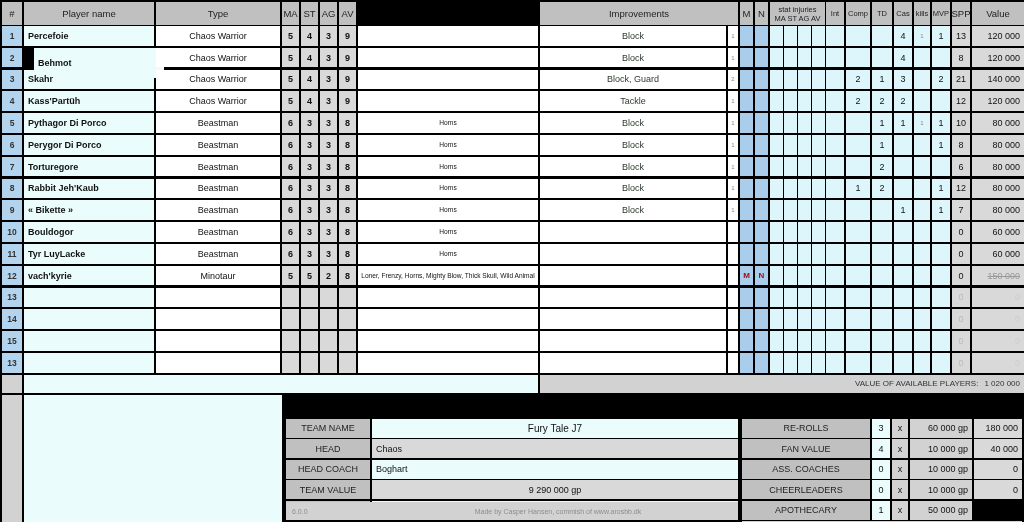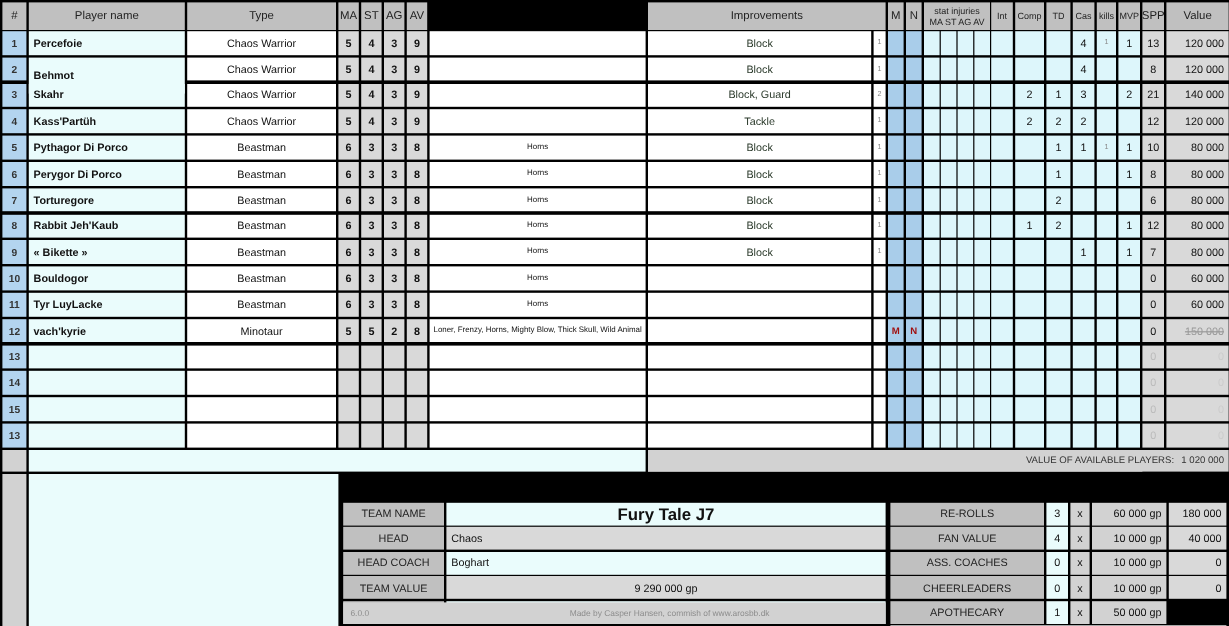--- a/index.html
+++ b/index.html
@@ -25,21 +25,21 @@
   .left{justify-content:flex-start;padding-left:4px;}
   .right{justify-content:flex-end;padding-right:4px;padding-left:32px;}
   .bold{font-weight:bold;}
   .tiny{font-size:6px;color:#888;}
   .strike{text-decoration:line-through;color:#999;}
   .green{color:#2b3a2b;}
   .redm{color:#a01010;font-weight:bold;font-size:8px;}
   .wrap{white-space:normal;line-height:8px;font-size:6.6px;text-align:center;}
   .foot{font-size:7px;color:#8d8d8d;}
   .notes{background:#eafcfc;}
-  .big{font-size:14px;font-weight:bold;}
+  .big{font-size:10px;font-weight:normal;}
   .lbl{background:#c0c0c0;font-size:9px;color:#222;}
 </style>
 </head>
 <body>
 
 <div class="sheet">
     <div class="c hdr" style="left: 2px; top: 2px; width: 20px; height: 23px;">#</div>
     <div class="c hdr" style="left: 24px; top: 2px; width: 130px; height: 23px;">Player name</div>
     <div class="c hdr" style="left: 156px; top: 2px; width: 124px; height: 23px;">Type</div>
     <div class="c hdr" style="left: 282px; top: 2px; width: 17px; height: 23px;">MA</div>
@@ -79,21 +79,21 @@
     <div class="c cyan2" style="left: 812px; top: 26px; width: 13px; height: 19.6px;"></div>
     <div class="c cyan2" style="left: 826px; top: 26px; width: 18px; height: 19.6px;"></div>
     <div class="c cyan2" style="left: 846px; top: 26px; width: 24px; height: 19.6px;"></div>
     <div class="c cyan2" style="left: 872px; top: 26px; width: 20px; height: 19.6px;"></div>
     <div class="c cyan2" style="left: 894px; top: 26px; width: 18px; height: 19.6px;">4</div>
     <div class="c cyan2 tiny" style="left: 914px; top: 26px; width: 16px; height: 19.6px;">1</div>
     <div class="c cyan2" style="left: 932px; top: 26px; width: 18px; height: 19.6px;">1</div>
     <div class="c gray" style="left: 952px; top: 26px; width: 18px; height: 19.6px;">13</div>
     <div class="c gray right" style="left: 972px; top: 26px; width: 52px; height: 19.6px;">120 000</div>
     <div class="c idx bold" style="left: 2px; top: 47.8px; width: 20px; height: 19.6px;">2</div>
-    <div class="c cyan left bold" style="left: 24px; top: 47.8px; width: 130px; height: 30px;">Behmot</div>
+    <div class="c cyan left bold" style="left: 34px; top: 47.8px; width: 130px; height: 30px;">Behmot</div>
     <div class="c white" style="left: 156px; top: 47.8px; width: 124px; height: 19.6px;">Chaos Warrior</div>
     <div class="c gray bold" style="left: 282px; top: 47.8px; width: 17px; height: 19.6px;">5</div>
     <div class="c gray bold" style="left: 301px; top: 47.8px; width: 17px; height: 19.6px;">4</div>
     <div class="c gray bold" style="left: 320px; top: 47.8px; width: 17px; height: 19.6px;">3</div>
     <div class="c gray bold" style="left: 339px; top: 47.8px; width: 17px; height: 19.6px;">9</div>
     <div class="c white wrap" style="left: 358px; top: 47.8px; width: 180px; height: 19.6px;"></div>
     <div class="c white green" style="left: 540px; top: 47.8px; width: 186px; height: 19.6px;">Block</div>
     <div class="c white tiny" style="left: 728px; top: 47.8px; width: 10px; height: 19.6px;">1</div>
     <div class="c blue redm" style="left: 740px; top: 47.8px; width: 13px; height: 19.6px;"></div>
     <div class="c blue redm" style="left: 755px; top: 47.8px; width: 13px; height: 19.6px;"></div>

